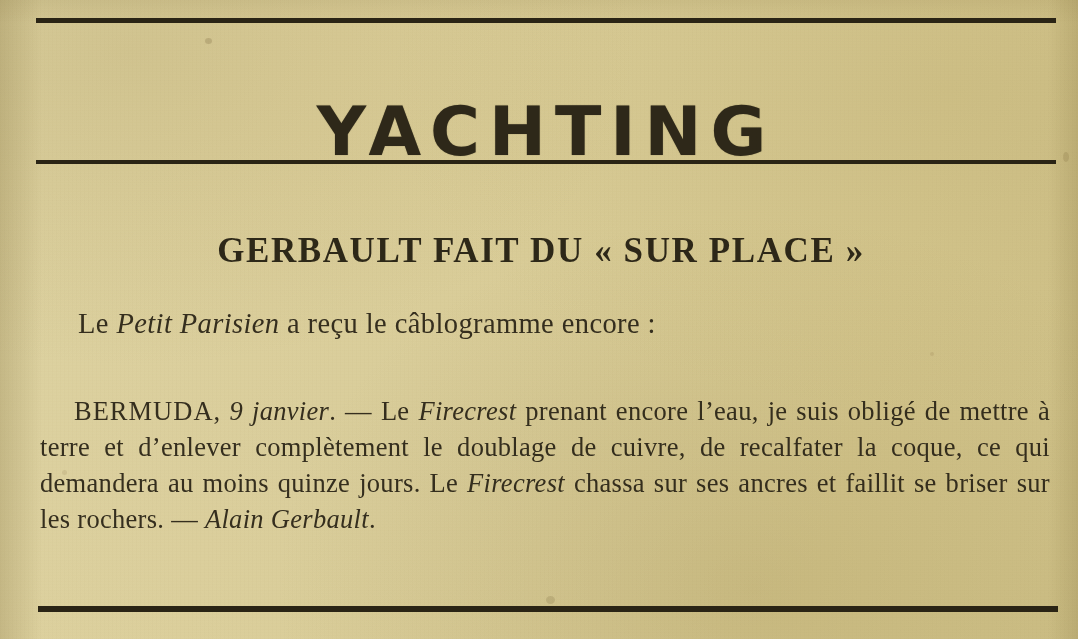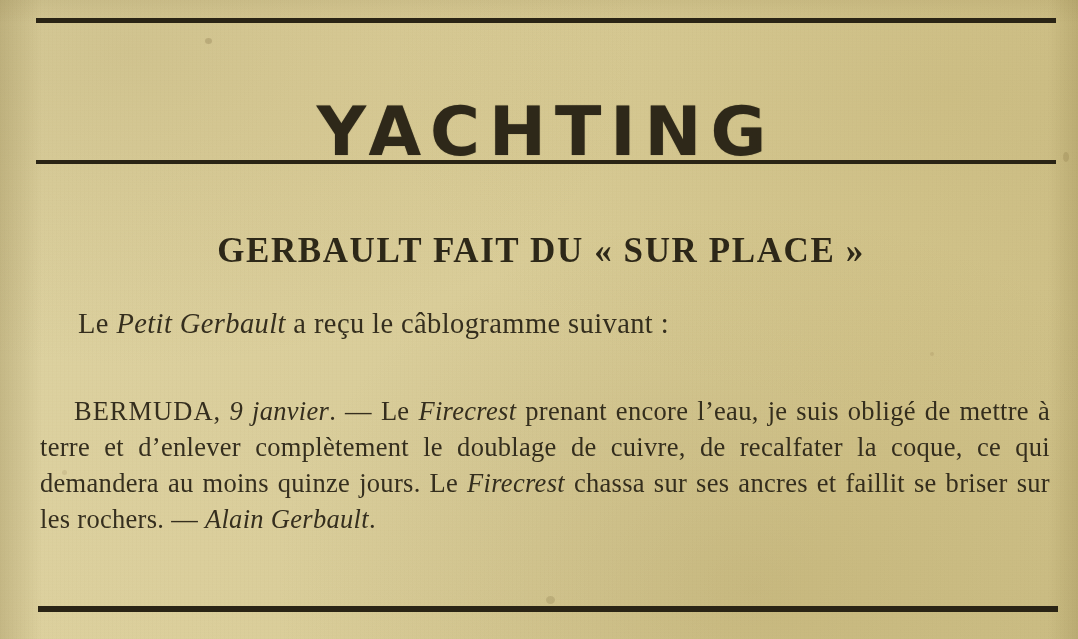--- a/index.html
+++ b/index.html
@@ -137,19 +137,19 @@
   <div class="speck" style="left:930px; top:352px; width:4px; height:4px; opacity:.30;"></div>
 
   <div class="rule rule-top"></div>
 
   <h1 class="headline ink-fade">YACHTING</h1>
 
   <div class="rule rule-under-ht"></div>
 
   <h2 class="subhead ink-fade">GERBAULT FAIT DU « SUR PLACE »</h2>
 
-  <p class="body-text lede ink-fade"><span>Le </span><em>Petit Gerbault</em><span> a reçu le câblogramme suivant :</span></p>
+  <p class="body-text lede ink-fade"><span>Le </span><em>Petit Parisien</em><span> a reçu le câblogramme encore :</span></p>
 
   <p class="body-text cable ink-fade"><span class="smallcaps">BERMUDA</span><span>, </span><em>9 janvier</em><span>. — </span><span>Le </span><em>Firecrest</em><span> prenant encore l’eau, je suis obligé de mettre à terre et d’enlever complètement le doublage de cuivre, de recalfater la coque, ce qui demandera au moins quinze jours. Le </span><em>Firecrest</em><span> chassa sur ses ancres et faillit se briser sur les rochers. — </span><em>Alain Gerbault</em><span>.</span></p>
 
   <div class="rule rule-bottom"></div>
 
 </div>
 
 </body></html>

